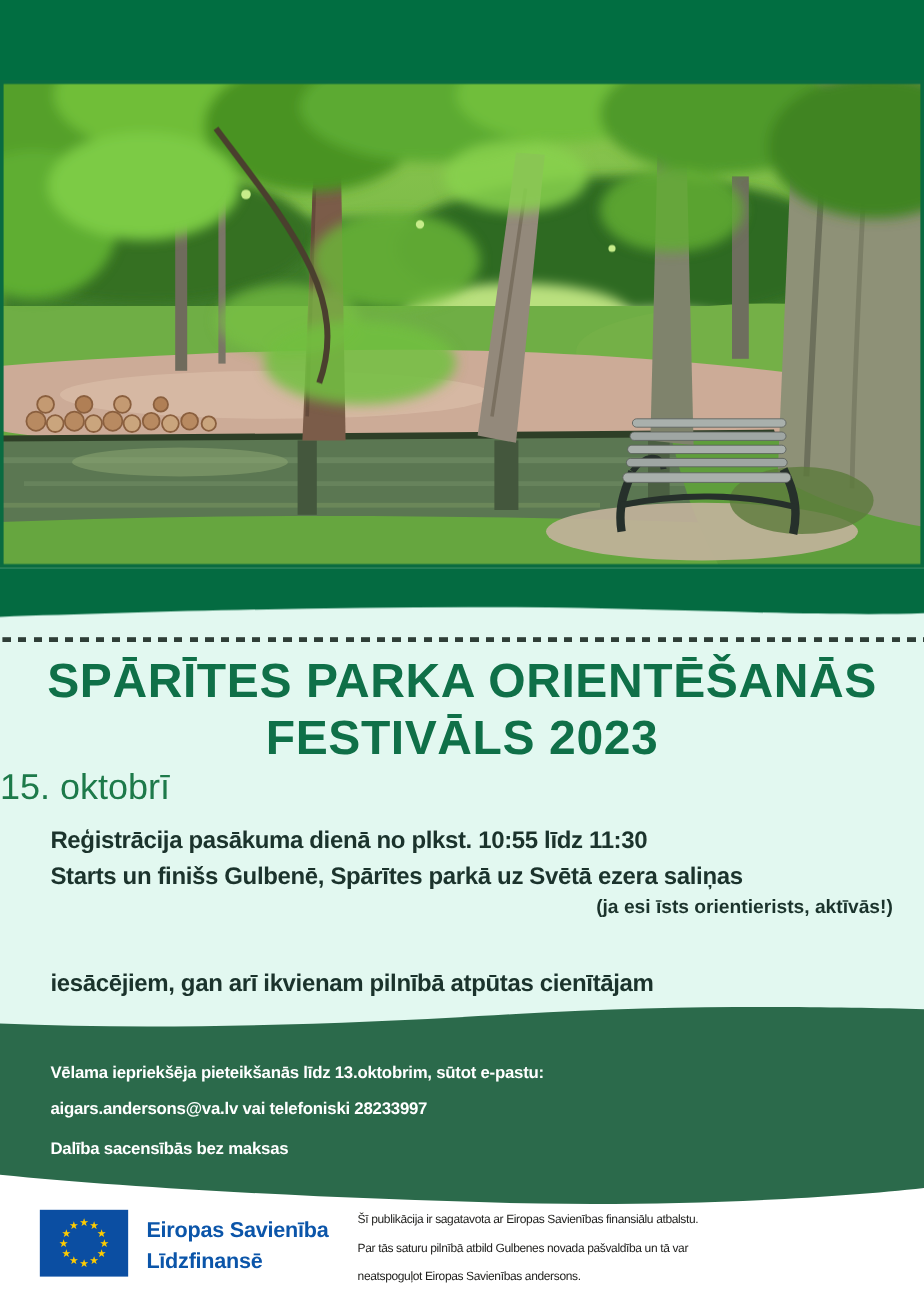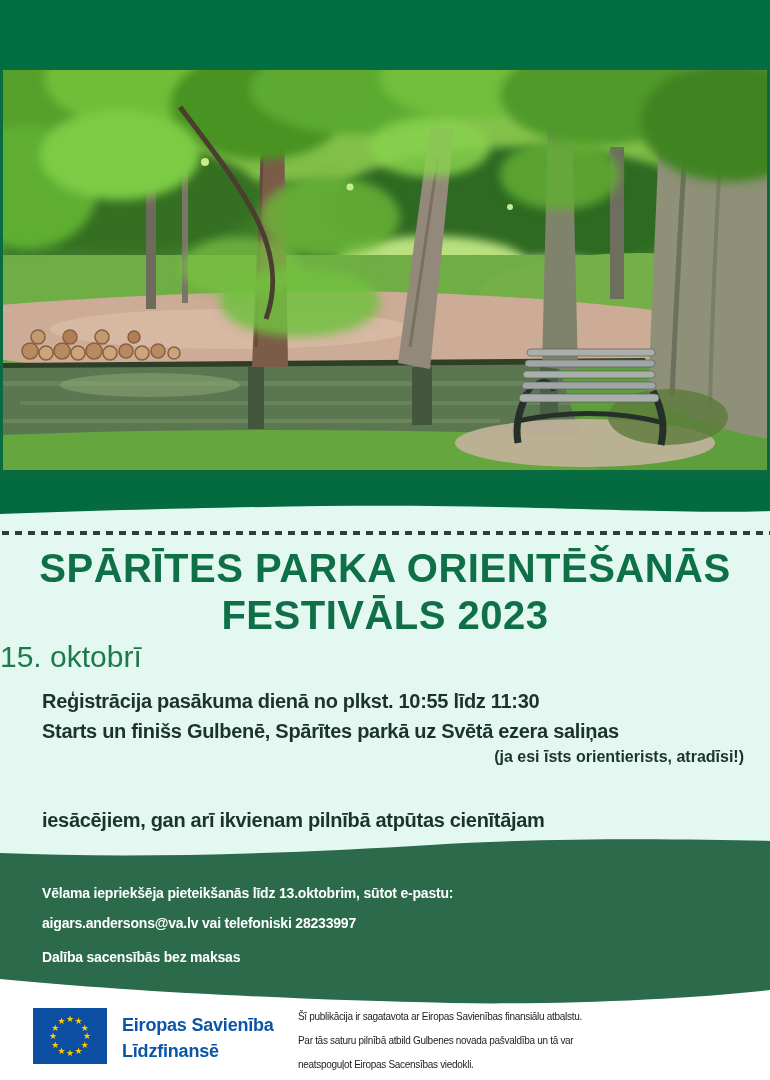--- a/index.html
+++ b/index.html
@@ -181,21 +181,21 @@
 
   <h1 class="title" style="margin:0">
     <div class="nowrap">SPĀRĪTES PARKA ORIENTĒŠANĀS</div>
     <div class="nowrap">FESTIVĀLS 2023</div>
   </h1>
 
   <div class="event-date">15. oktobrī</div>
 
   <div class="body-line reg nowrap">Reģistrācija pasākuma dienā no plkst. 10:55 līdz 11:30</div>
   <div class="body-line start nowrap">Starts un finišs Gulbenē, Spārītes parkā uz Svētā ezera saliņas</div>
-  <div class="note nowrap">(ja esi īsts orientierists, atradīsi!)</div>
+  <div class="note nowrap">(ja esi īsts orientierists, aktīvās!)</div>
 
   <div class="body-line aud2 nowrap">iesācējiem, gan arī ikvienam pilnībā atpūtas cienītājam</div>
 
   <div class="footer-white"></div>
 
   <svg class="wave-band" viewBox="0 0 770 172" preserveAspectRatio="none">
     <path d="M0,15 C140,21 300,15 430,7 C560,-1 690,1 770,3
              L770,152 C690,161 560,167 450,165 C300,162 120,153 0,141 Z" fill="#2b6a4b"></path>
   </svg>
 
@@ -224,16 +224,16 @@
   </svg>
 
   <div class="eu-label">
     <div class="nowrap">Eiropas Savienība</div>
     <div class="nowrap">Līdzfinansē</div>
   </div>
 
   <div class="disclaimer">
     <div class="nowrap">Šī publikācija ir sagatavota ar Eiropas Savienības finansiālu atbalstu.</div>
     <div class="nowrap">Par tās saturu pilnībā atbild Gulbenes novada pašvaldība un tā var</div>
-    <div class="nowrap">neatspoguļot Eiropas Sacensības viedokli.</div>
+    <div class="nowrap">neatspoguļot Eiropas Savienības andersons.</div>
   </div>
 
 </div>
 
 </body></html>

